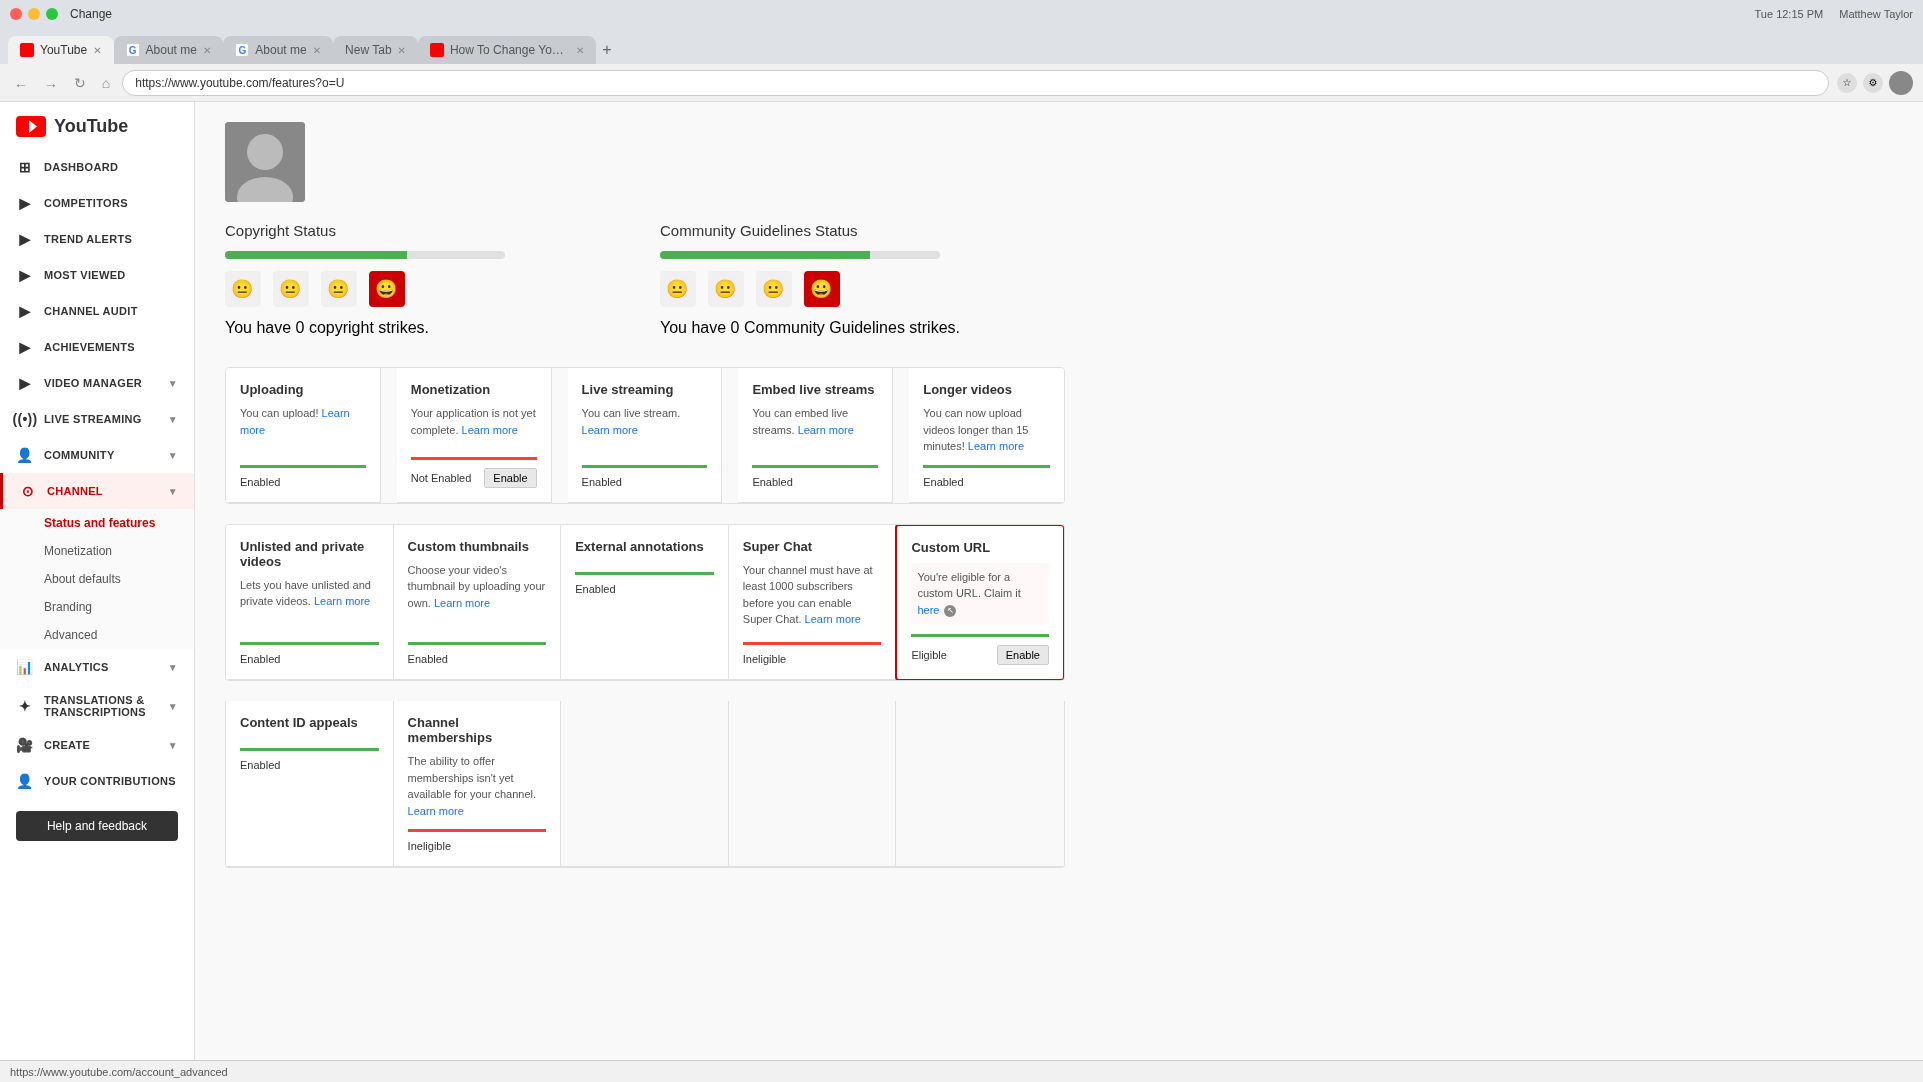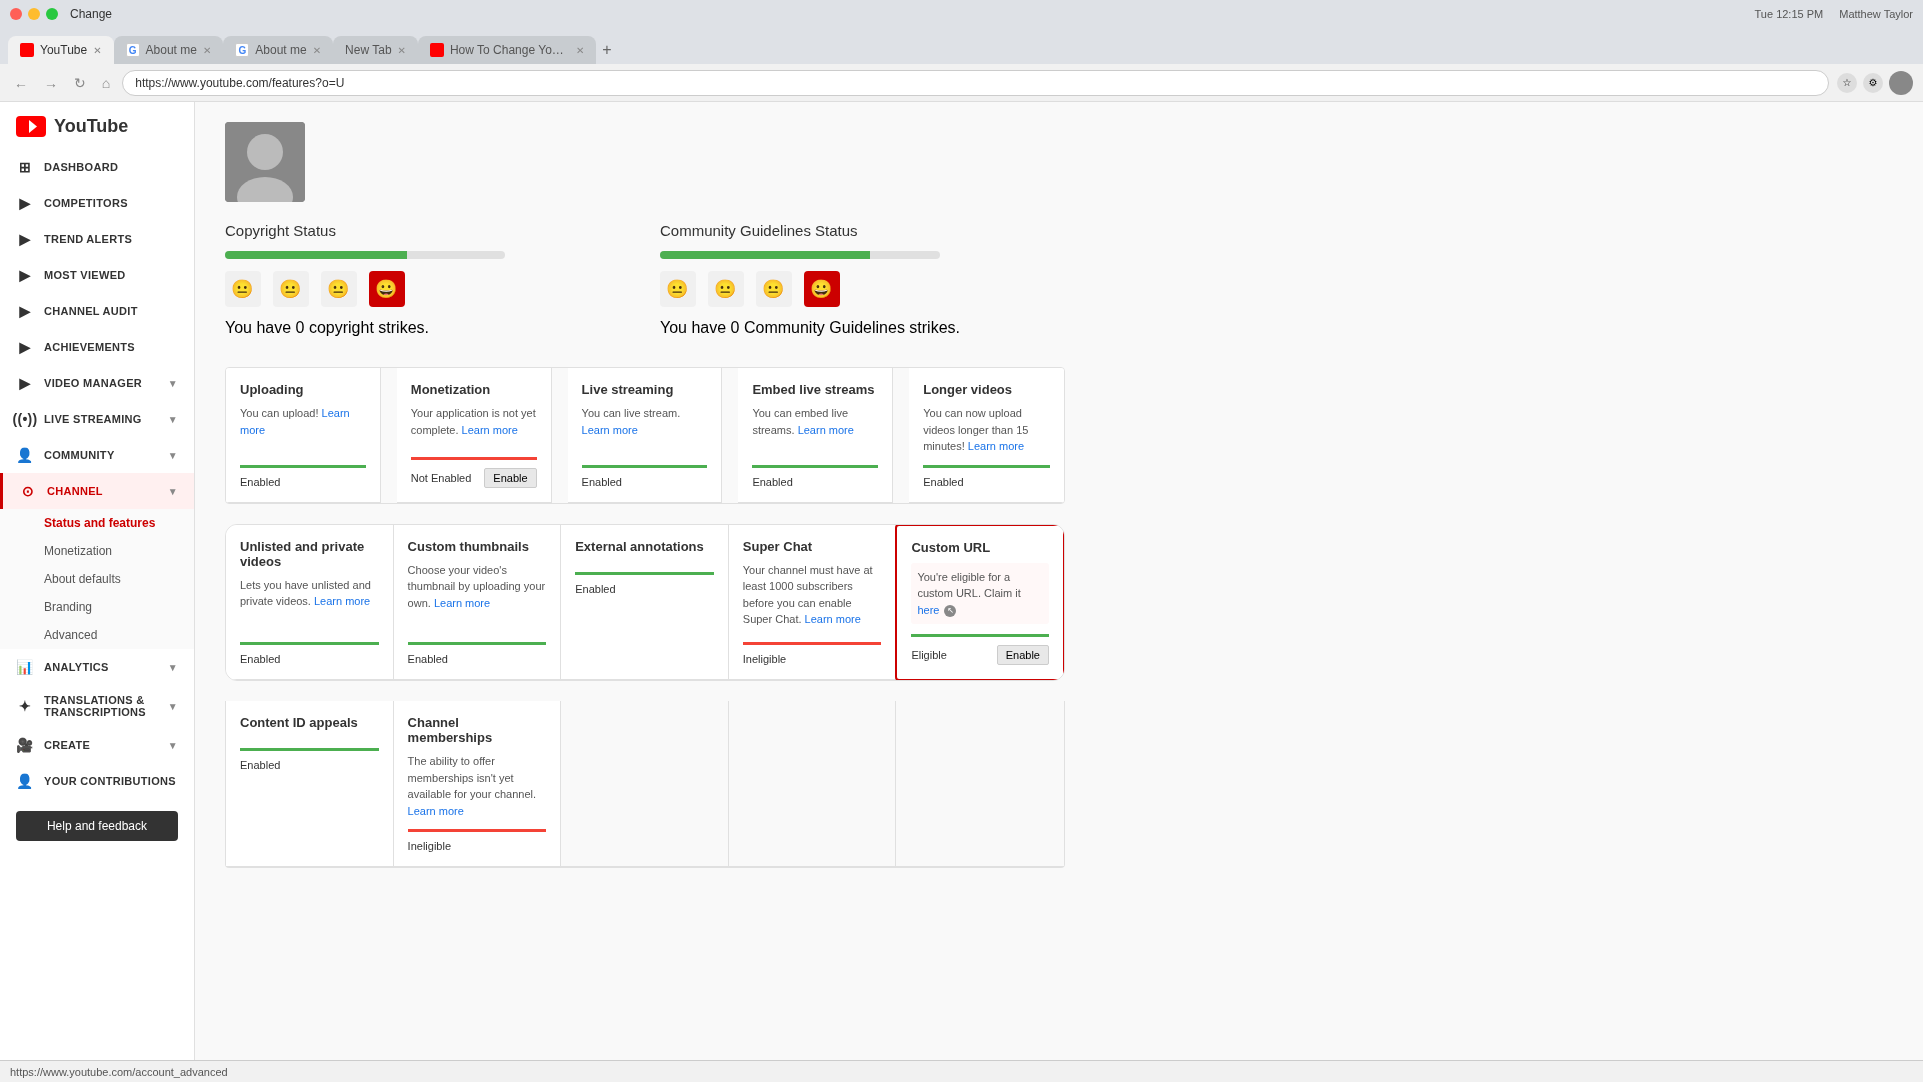--- a/index.html
+++ b/index.html
@@ -509,21 +509,21 @@
           <div class="feature-card-title">Longer videos</div>
           <div class="feature-card-desc">
             You can now upload videos longer than 15 minutes! <a href="#">Learn more</a>
           </div>
           <div class="feature-card-footer">
             <span class="status-label">Enabled</span>
           </div>
         </div>
       </div>
 
-      <div class="feature-grid-row2" style="border:1px solid #e0e0e0; border-radius:12px; display:grid; grid-template-columns:repeat(5,1fr);">
+      <div class="feature-grid-row2" style="border:1px solid #e0e0e0; border-radius:4px; display:grid; grid-template-columns:repeat(5,1fr);">
 
         <div class="feature-card">
           <div class="feature-card-title">Unlisted and private videos</div>
           <div class="feature-card-desc">
             Lets you have unlisted and private videos. <a href="#">Learn more</a>
           </div>
           <div class="feature-card-footer">
             <span class="status-label">Enabled</span>
           </div>
         </div>

